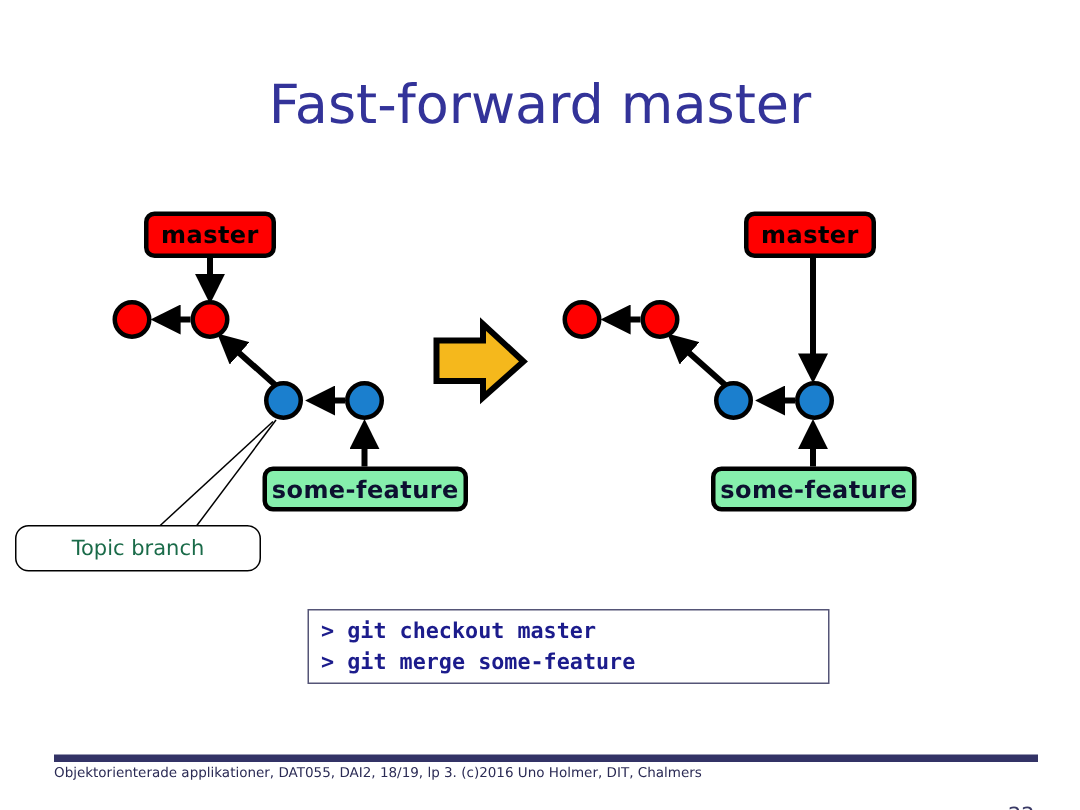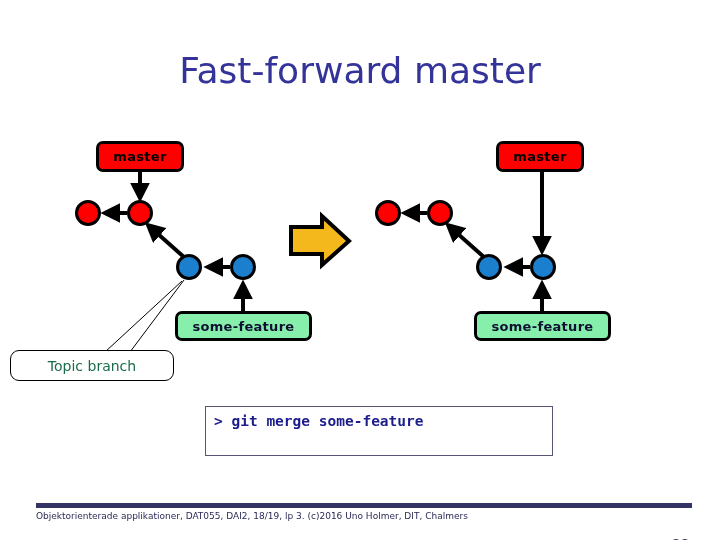--- a/index.html
+++ b/index.html
@@ -33,21 +33,21 @@
 
   
   .branch-box {
     position: absolute;
     box-sizing: border-box;
     border: 3px solid #000000;
     border-radius: 7px;
     display: flex;
     align-items: center;
     justify-content: center;
-    font-size: 13px;
+    font-size: 16px;
     font-weight: bold;
     color: #000000;
     font-family: "DejaVu Sans", sans-serif;
     letter-spacing: 0.3px;
   }
   .branch-box.master {
     background: #ff0000;
   }
   .branch-box.feature {
     background: #86efac;
@@ -207,20 +207,21 @@
 
   <div class="branch-box feature" style="left:474px; top:311px; width:137px; height:30px;">
     <span>some-feature</span>
   </div>
 
   <div id="topic-branch">
     <span>Topic branch</span>
   </div>
 
   <div id="command-box">
+    <div class="cmd-line">&gt; git checkout master</div>
     <div class="cmd-line">&gt; git merge some-feature</div>
   </div>
 
   <div id="footer-rule"></div>
   <div id="footer-text">Objektorienterade applikationer, DAT055, DAI2, 18/19, lp 3. (c)2016 Uno Holmer, DIT, Chalmers</div>
   <div id="footer-page">22</div>
 
 </div>
 
 </body></html>

